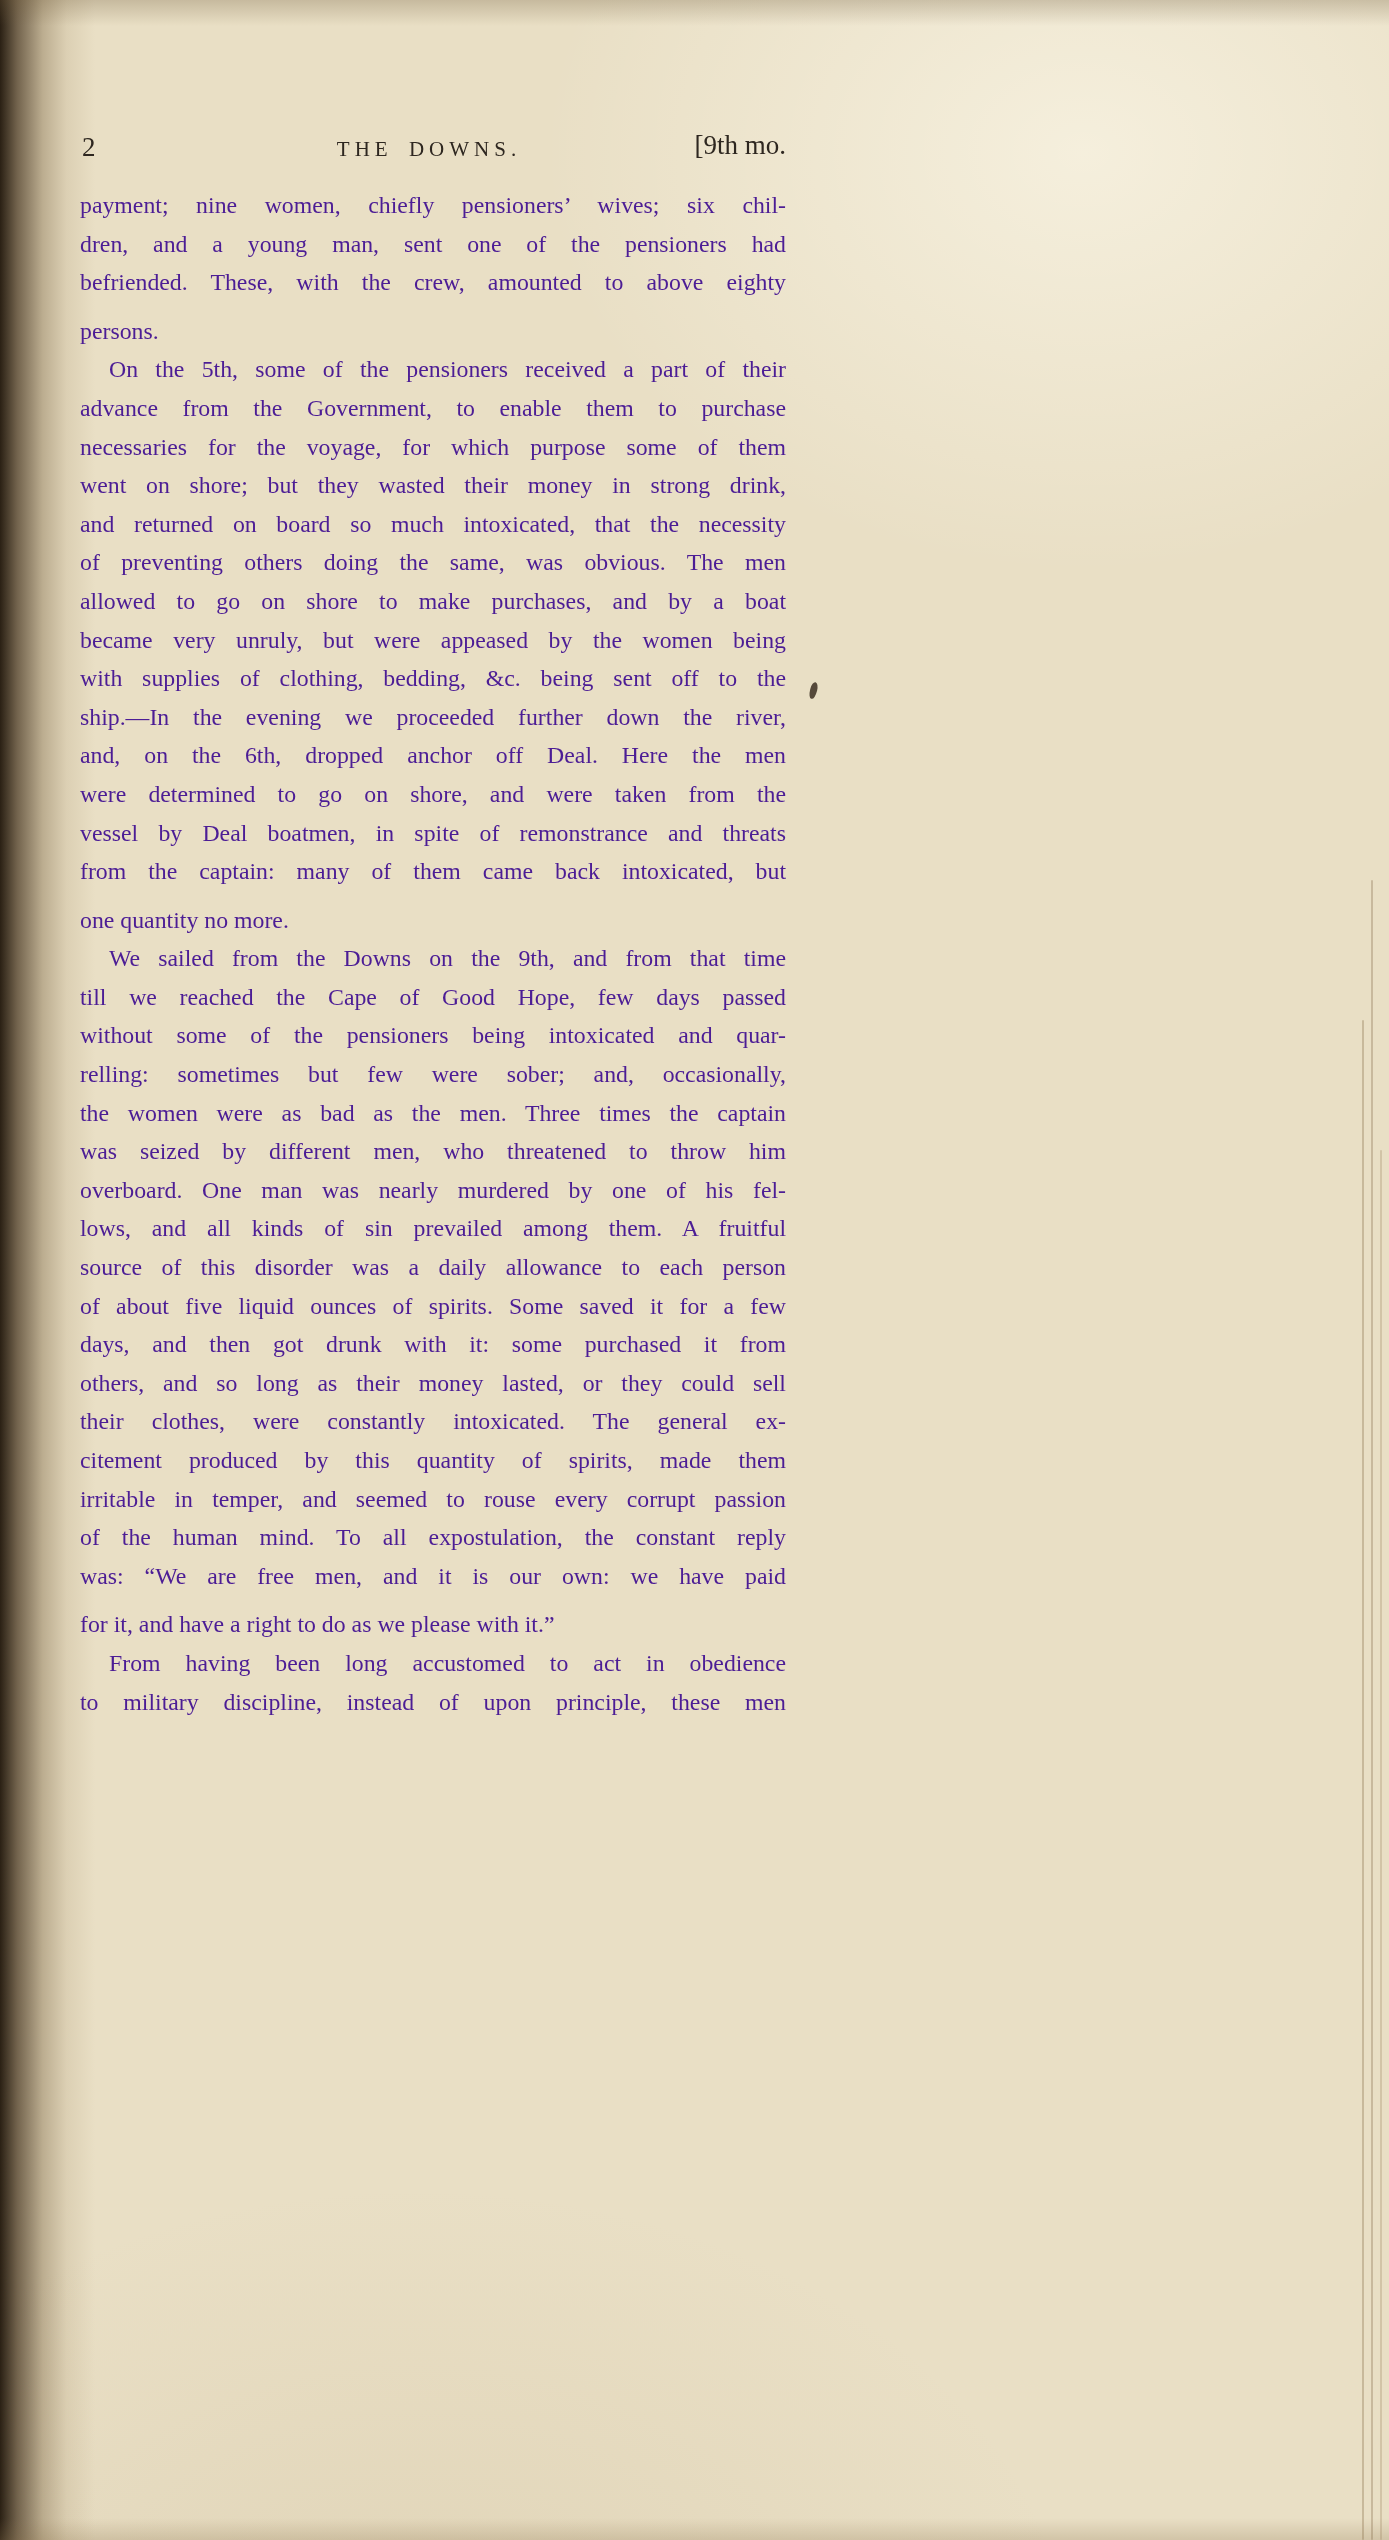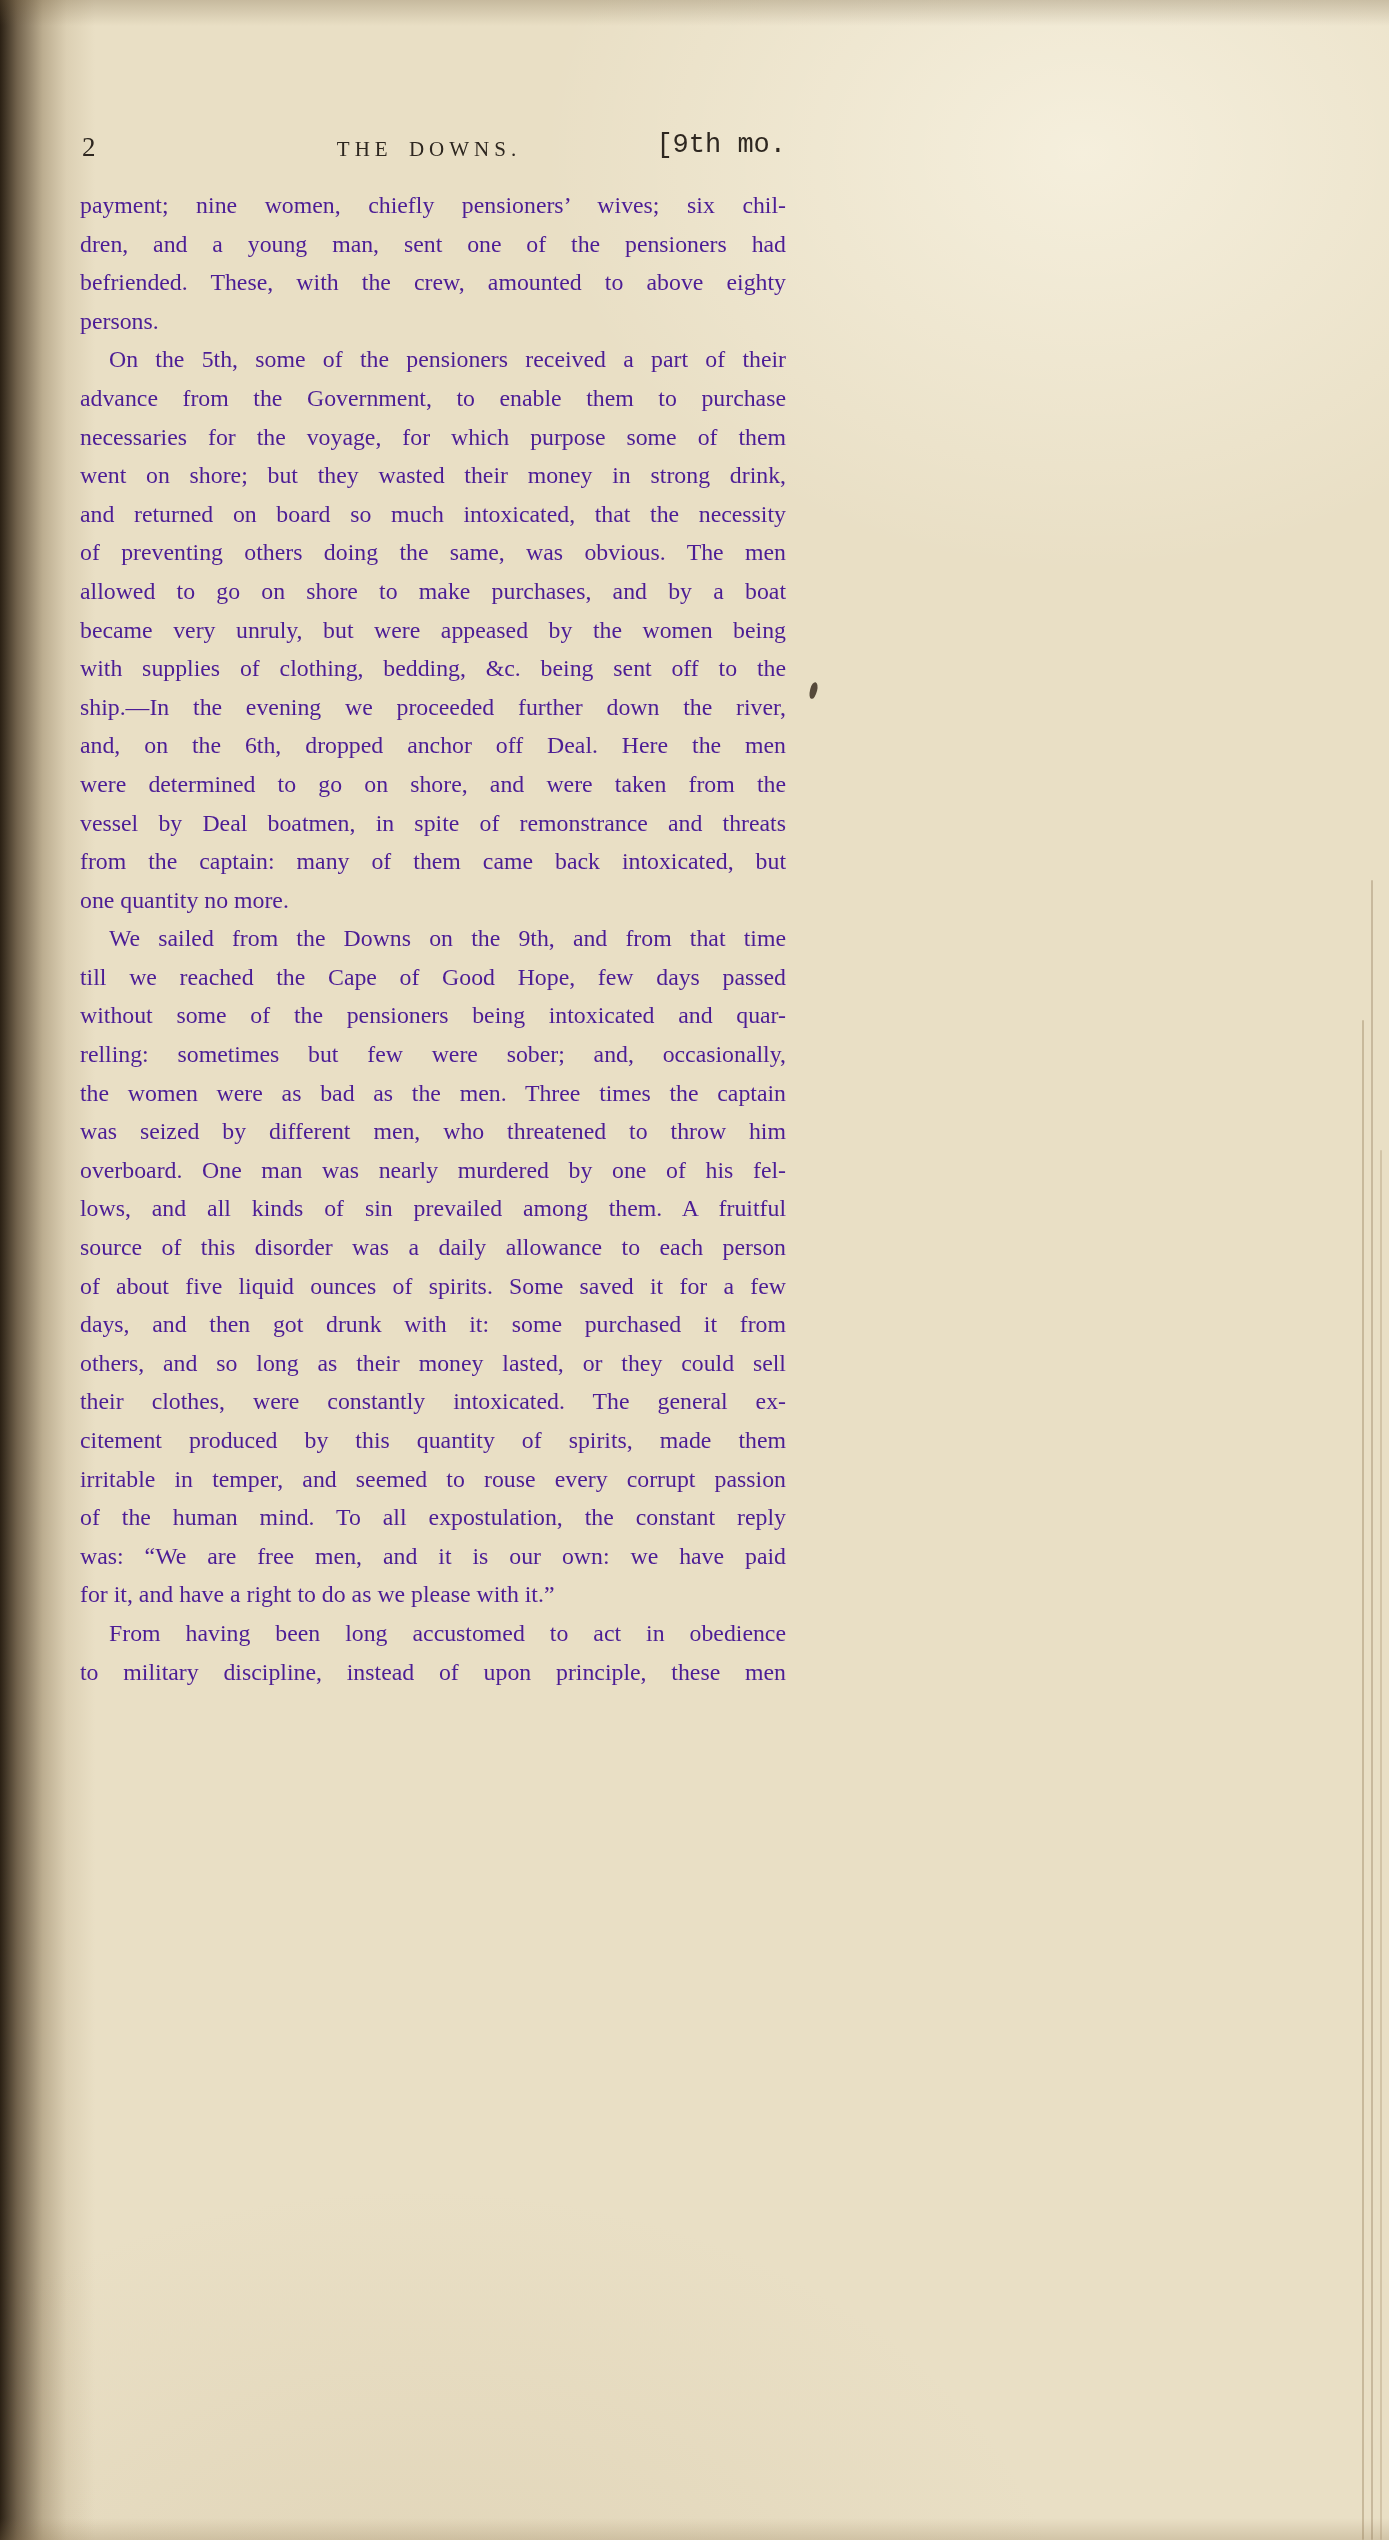--- a/index.html
+++ b/index.html
@@ -81,37 +81,37 @@
     left: 0; right: 8px; top: 7px;
     text-align: center;
     font-size: 21px;
     letter-spacing: 5px;
     word-spacing: 6px;
   }
   .header-right {
     position: absolute;
     right: 0; top: 0;
     font-size: 27px;
-    font-family: Liberation Mono, monospace;
   }
   .text-block {
     position: absolute;
     top: 186px;
     left: 80px;
     width: 706px;
     font-size: 23.8px;
     line-height: 38.6px;
     color: #4c1d95;
   }
   .line {
     text-align: justify;
     text-align-last: justify;
   }
   .line.end {
     text-align-last: left;
+    margin-top: 10px;
   }
   .line.start {
     text-indent: 29px;
   }
 </style>
 </head>
 <body>
 
 <div>
 

